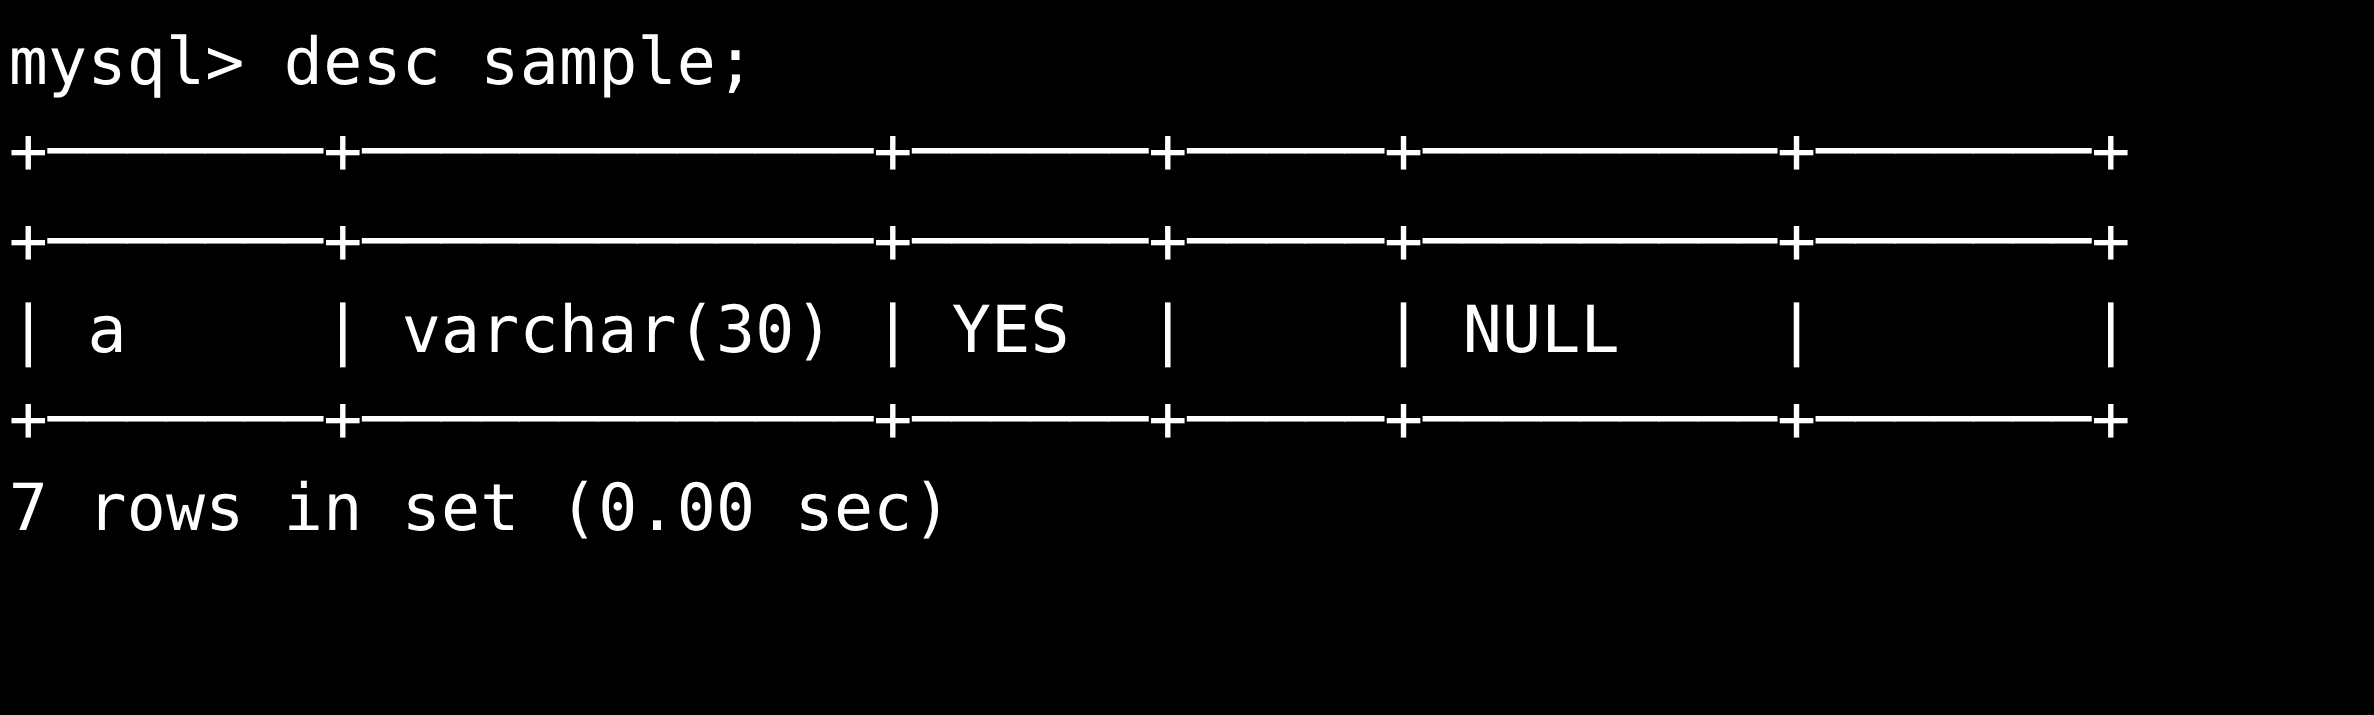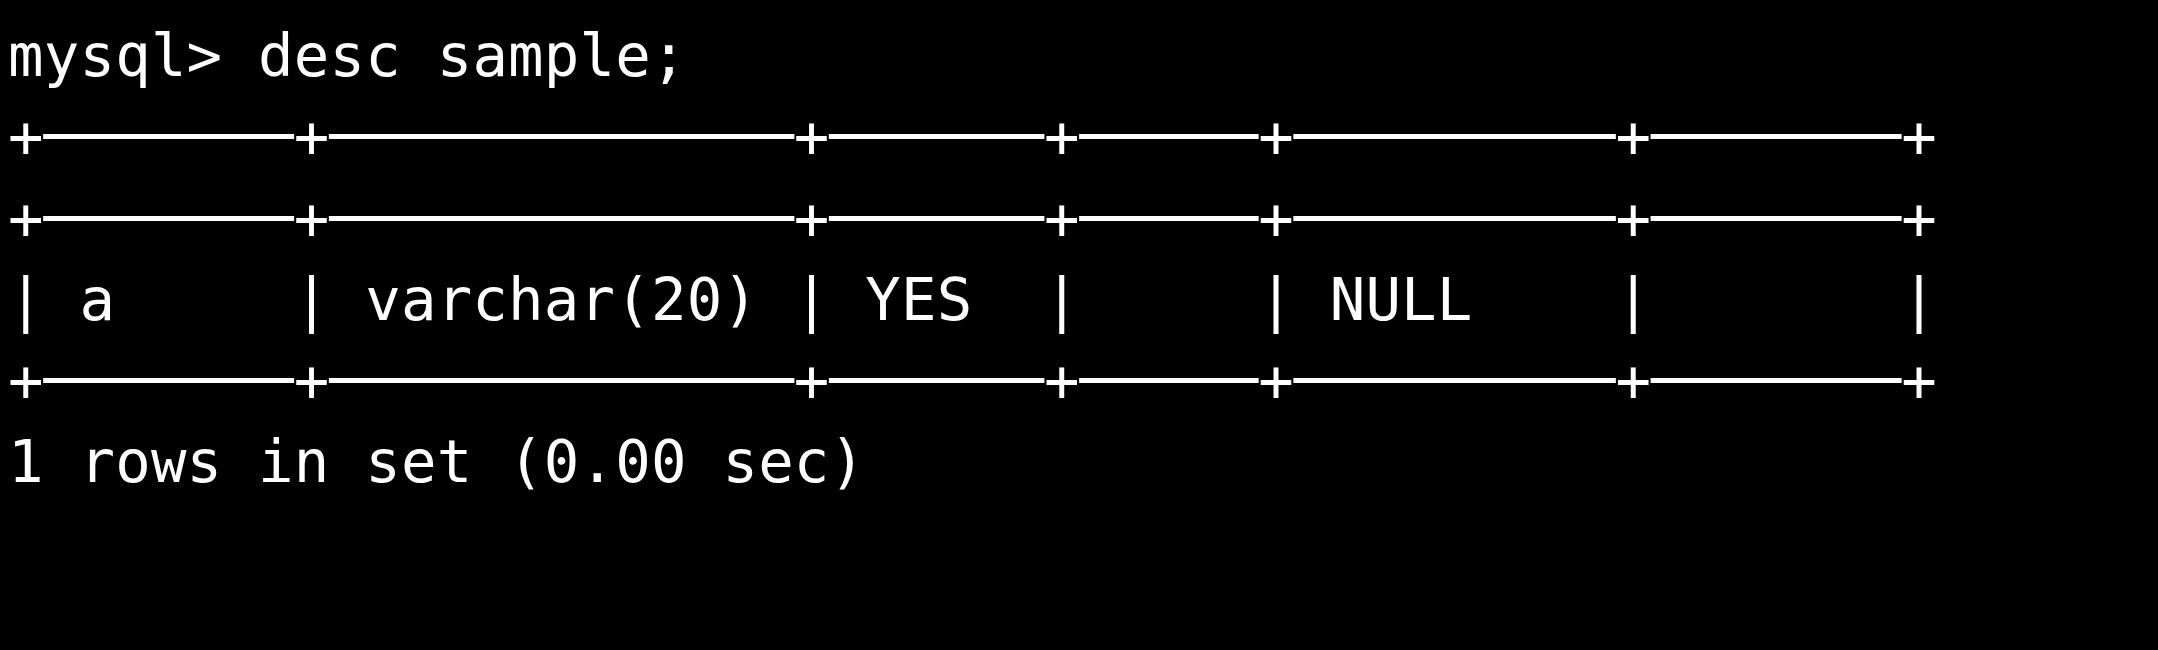--- a/index.html
+++ b/index.html
@@ -32,16 +32,16 @@
     white-space: pre;
   }
 </style>
 </head>
 <body>
 
 <div class="terminal">
   <div class="line"><span>mysql&gt; </span><span>desc sample;</span></div>
   <div class="line">+───────+─────────────+──────+─────+─────────+───────+</div>
   <div class="line">+───────+─────────────+──────+─────+─────────+───────+</div>
-  <div class="line">| a     | varchar(20) | YES  |     | NULL    |       |</div>
+  <div class="line">| a     | varchar(30) | YES  |     | NULL    |       |</div>
   <div class="line">+───────+─────────────+──────+─────+─────────+───────+</div>
-  <div class="line">1 rows in set (0.00 sec)</div>
+  <div class="line">7 rows in set (0.00 sec)</div>
 </div>
 
 </body></html>

